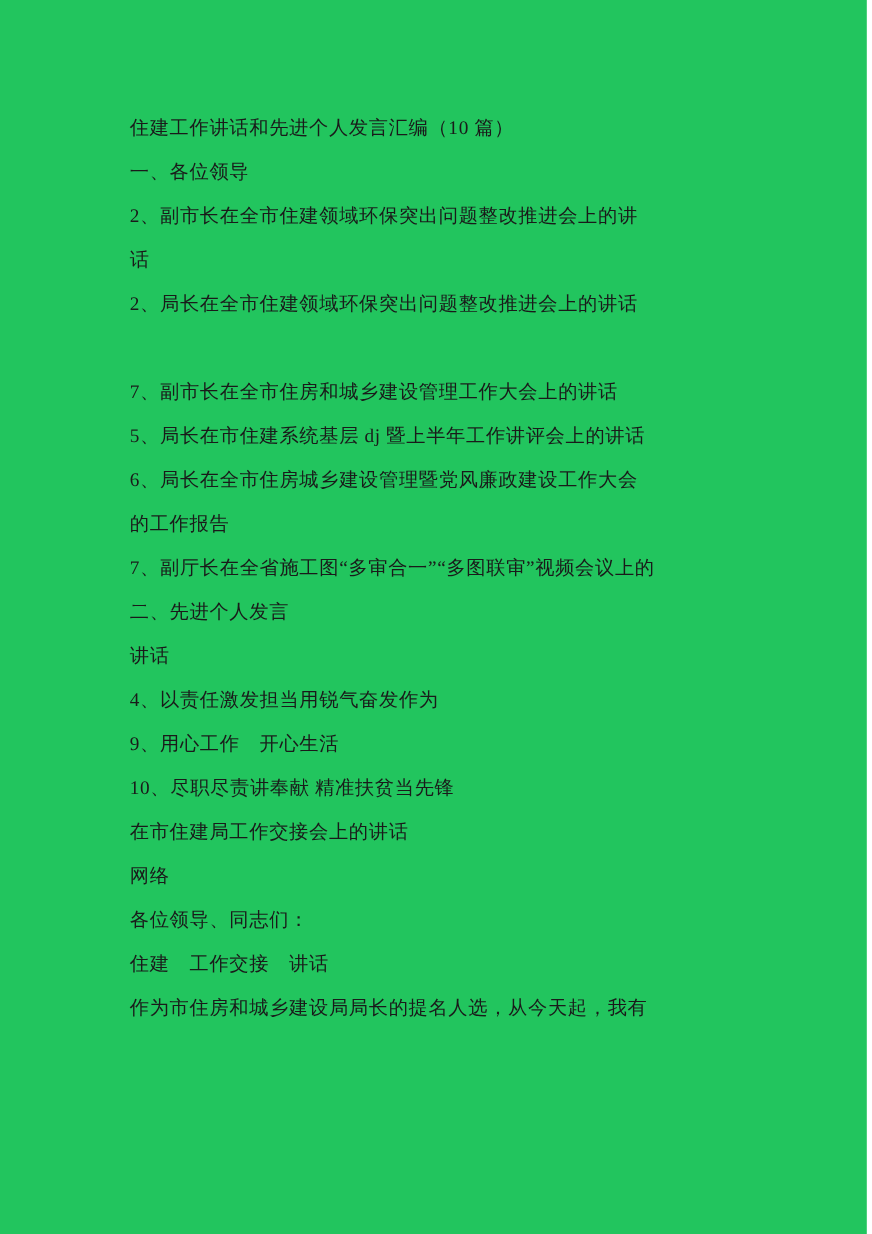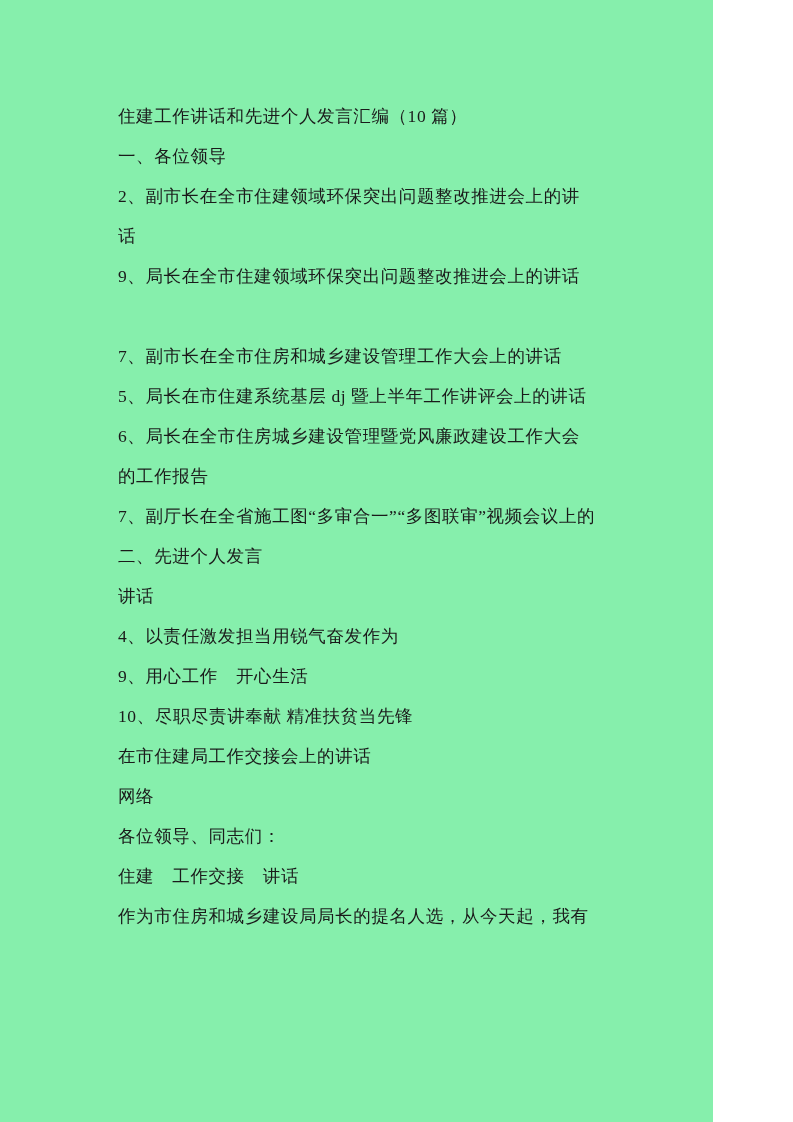--- a/index.html
+++ b/index.html
@@ -9,23 +9,23 @@
   }
   body {
     width: 793px;
     height: 1122px;
     font-family: "Liberation Serif", "DejaVu Serif", serif;
     color: #000000;
     overflow: hidden;
   }
   .page {
     position: relative;
-    width: 713px;
+    width: 788px;
     height: 1122px;
-    background: #86efac;
+    background: #22c55e;
     box-sizing: border-box;
     padding-left: 31px;
   }
   .doc-body {
     position: absolute;
     left: 118px;
     top: 96px;
     width: 566px;
   }
   .line {
@@ -44,21 +44,21 @@
 </head>
 <body>
 
 <div class="page">
   <div class="doc-body">
 
     <div class="line indent-0">住建工作讲话和先进个人发言汇编（10 篇）</div>
     <div class="line indent-0">一、各位领导</div>
     <div class="line indent-0">2、副市长在全市住建领域环保突出问题整改推进会上的讲</div>
     <div class="line indent-0">话</div>
-    <div class="line indent-0">9、局长在全市住建领域环保突出问题整改推进会上的讲话</div>
+    <div class="line indent-0">2、局长在全市住建领域环保突出问题整改推进会上的讲话</div>
     <div class="line blank"></div>
     <div class="line indent-0">7、副市长在全市住房和城乡建设管理工作大会上的讲话</div>
     <div class="line indent-0">5、局长在市住建系统基层 dj 暨上半年工作讲评会上的讲话</div>
     <div class="line indent-0">6、局长在全市住房城乡建设管理暨党风廉政建设工作大会</div>
     <div class="line indent-0">的工作报告</div>
     <div class="line indent-0">7、副厅长在全省施工图“多审合一”“多图联审”视频会议上的</div>
     <div class="line indent-0">二、先进个人发言</div>
     <div class="line indent-0">讲话</div>
     <div class="line indent-0">4、以责任激发担当用锐气奋发作为</div>
     <div class="line indent-0">9、用心工作　开心生活</div>

